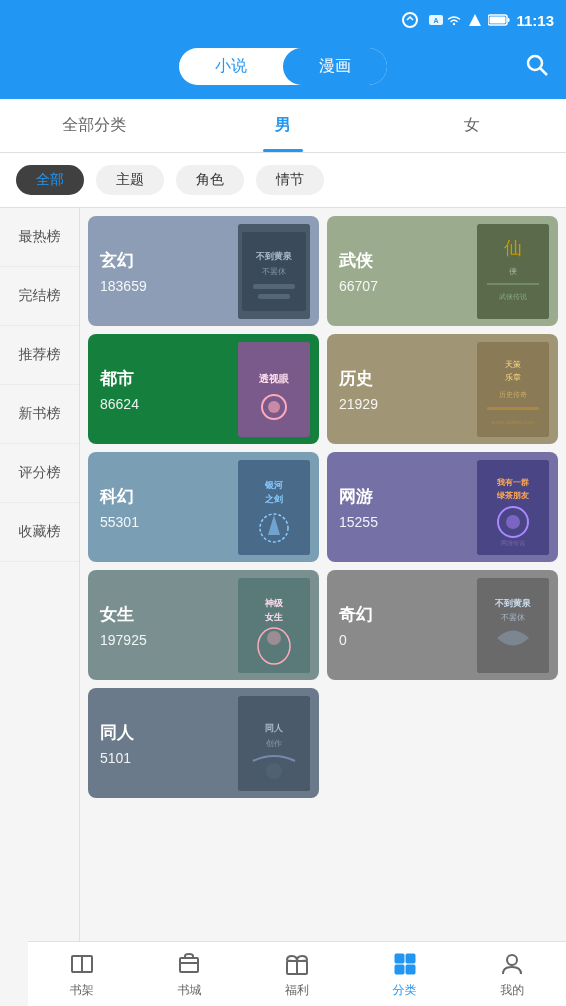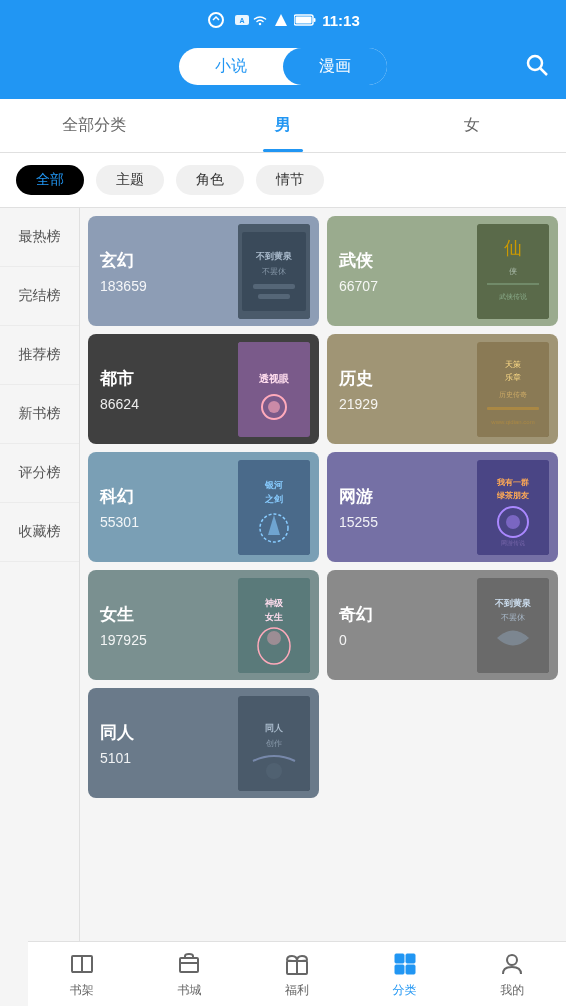--- a/index.html
+++ b/index.html
@@ -12,21 +12,21 @@
       display: flex;
       flex-direction: column;
     }
 
     
     .status-bar {
       background: #2196f3;
       height: 40px;
       display: flex;
       align-items: center;
-      justify-content: center;
+      justify-content: flex-end;
       padding: 16px 12px;
     }
     .status-bar-left { display: flex; align-items: center; gap: 6px; }
     .status-bar-right { display: flex; align-items: center; gap: 6px; font-size: 14px; color: white; font-weight: 600; }
     .status-icon { width: 20px; height: 20px; display: flex; align-items: center; justify-content: center; }
 
     
     .header {
       background: #2196f3;
       padding: 8px 16px 14px;
@@ -107,21 +107,21 @@
     }
     .filter-tag {
       padding: 6px 20px;
       border-radius: 20px;
       font-size: 14px;
       cursor: pointer;
       background: #f0f0f0;
       color: #333;
     }
     .filter-tag.active {
-      background: #000000;
+      background: #404040;
       color: #2196f3;
     }
 
     
     .main-content {
       display: flex;
       flex: 1;
       overflow: hidden;
     }
 
@@ -189,21 +189,21 @@
       width: 90px;
       display: flex;
       align-items: center;
       justify-content: center;
       overflow: hidden;
     }
 
     
     .card-xuanhuan { background: #8d9db5; }
     .card-wuxia { background: #9aab8e; }
-    .card-dushi { background: #404040; }
+    .card-dushi { background: #15803d; }
     .card-lishi { background: #a09575; }
     .card-kehuan { background: #7a9fb5; }
     .card-wangyou { background: #7570a5; }
     .card-nvsheng { background: #7a9090; }
     .card-qihuan { background: #8a8a8a; }
     .card-tongren { background: #6a7a8a; }
 
     
     .book-cover {
       width: 72px;

